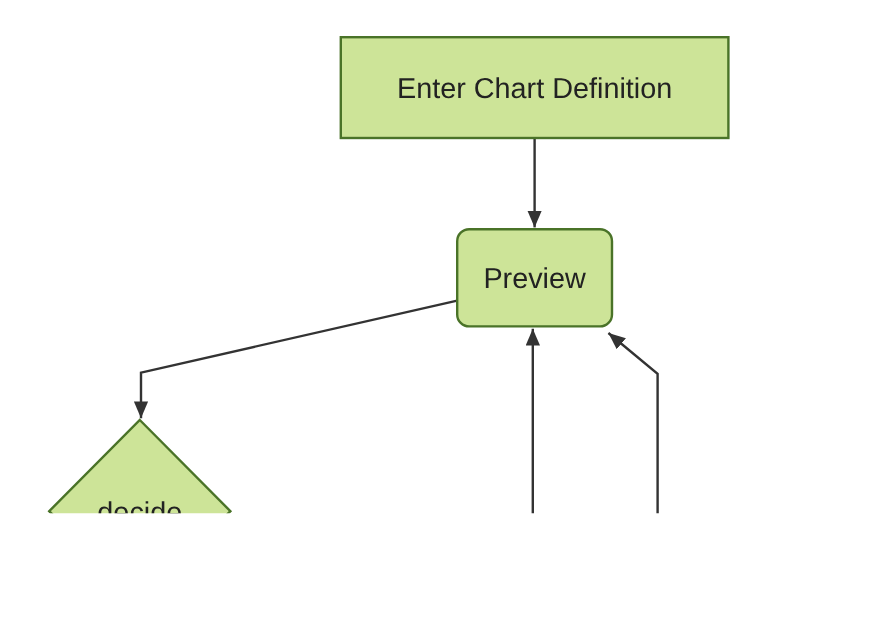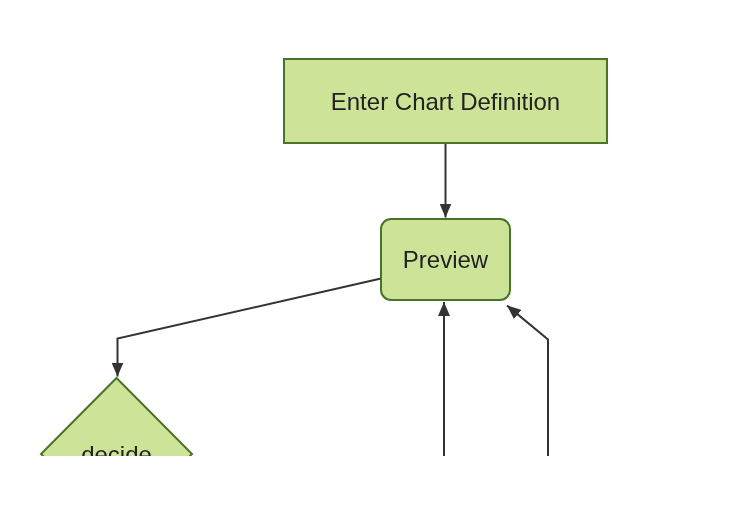--- a/index.html
+++ b/index.html
@@ -6,21 +6,20 @@
     margin: 0;
     padding: 0;
   }
   .canvas {
     position: relative;
     width: 740px;
     height: 428px;
     background: var(--canvas-bg, #ffffff);
     overflow: hidden;
     font-family: "Liberation Sans", "DejaVu Sans", sans-serif;
-    margin-top: 28px;
   }
   svg { display: block; }
   .edge {
     fill: none;
     stroke: var(--edge-color, #333333);
     stroke-width: 2;
   }
   .arrowhead {
     fill: var(--edge-color, #333333);
     stroke: none;

